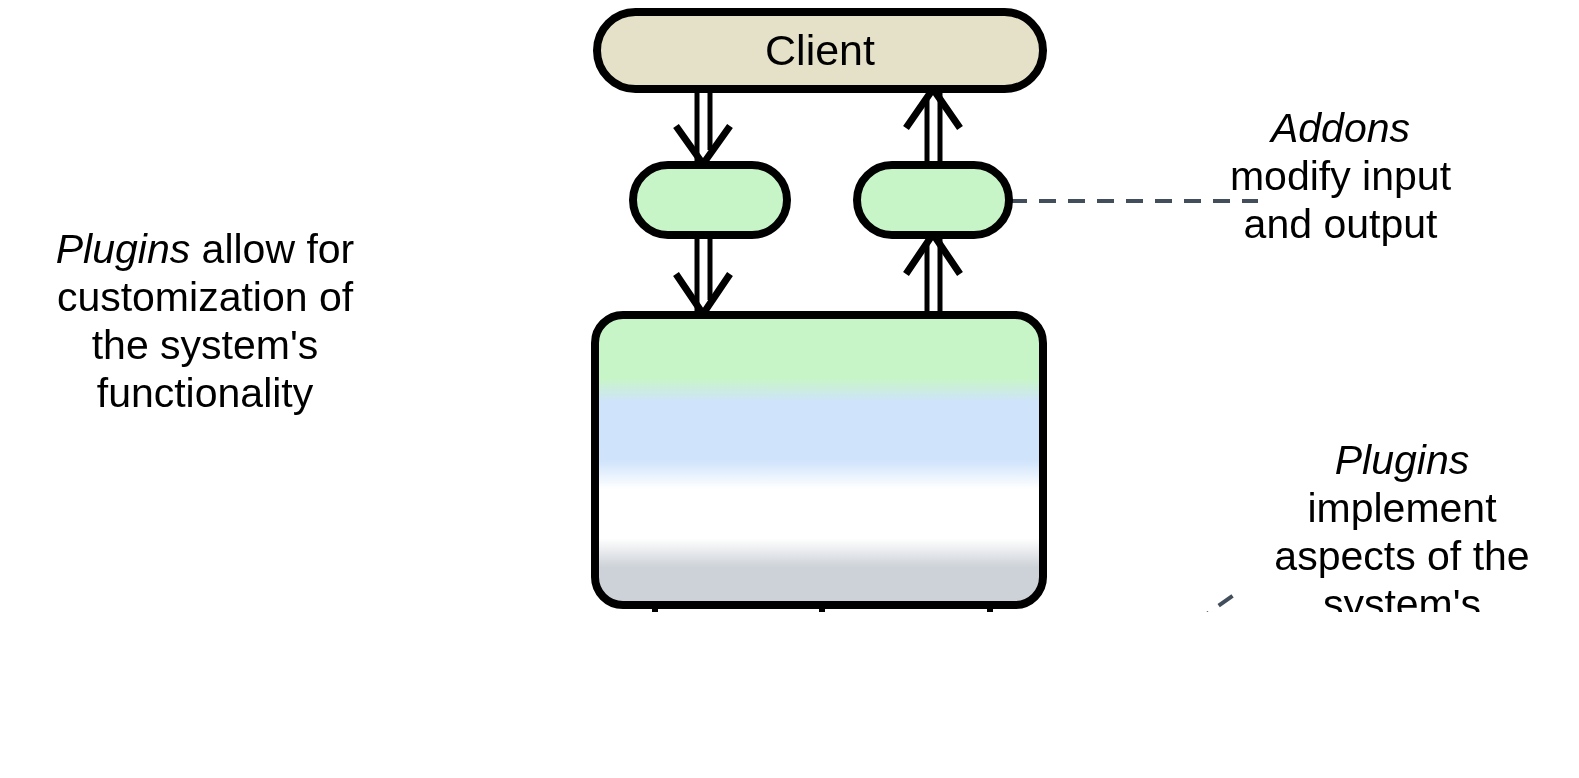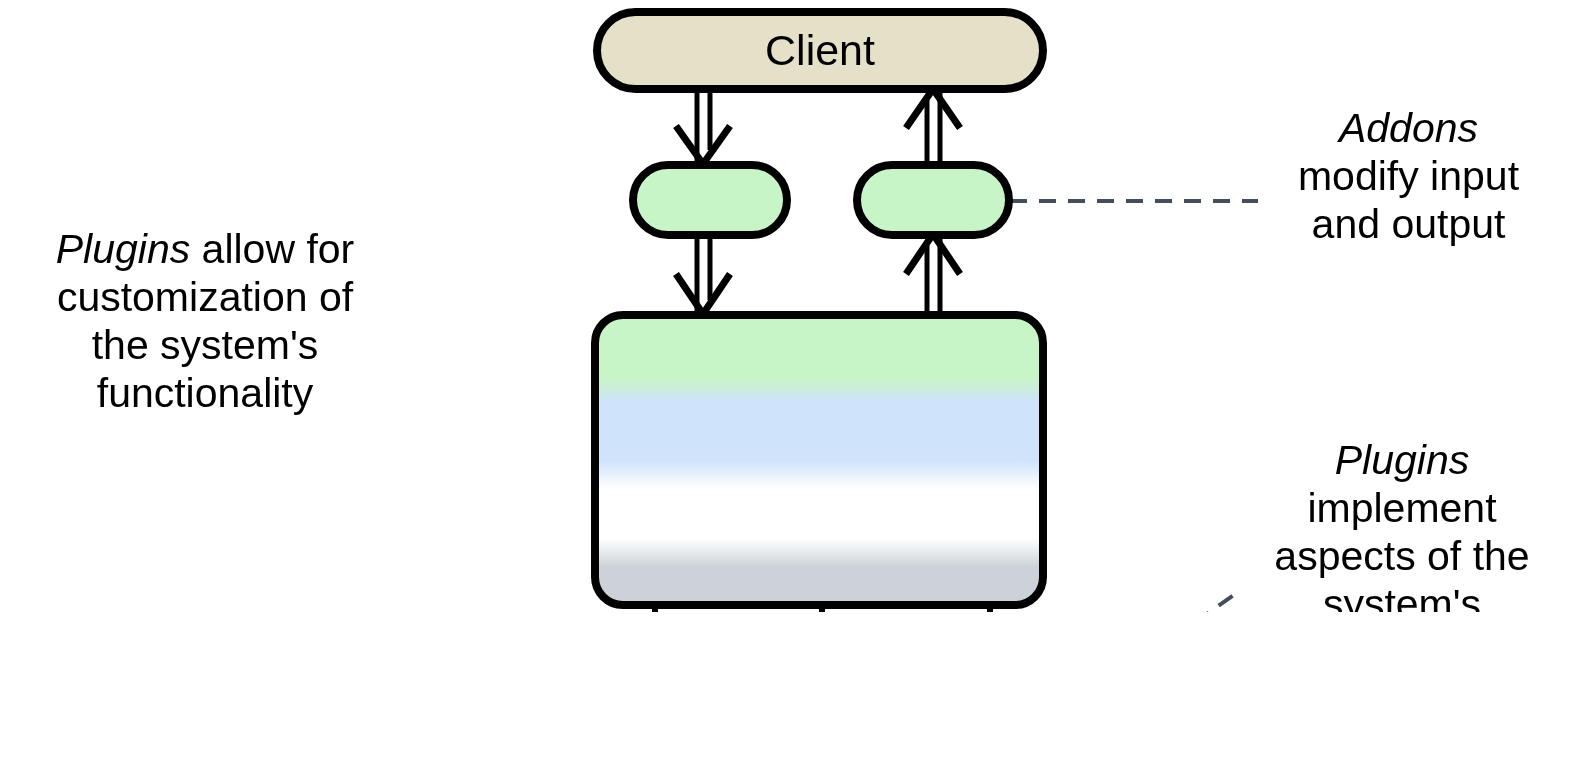--- a/index.html
+++ b/index.html
@@ -40,21 +40,21 @@
   .annot .em {
     font-style: italic;
   }
   #annot-left {
     left: 10px;
     top: 226px;
     width: 390px;
     text-align: center;
   }
   #annot-addons {
-    left: 1246px;
+    left: 1178px;
     top: 105px;
     width: 325px;
   }
   #annot-plugins-right {
     left: 1232px;
     top: 437px;
     width: 340px;
   }
 
   

